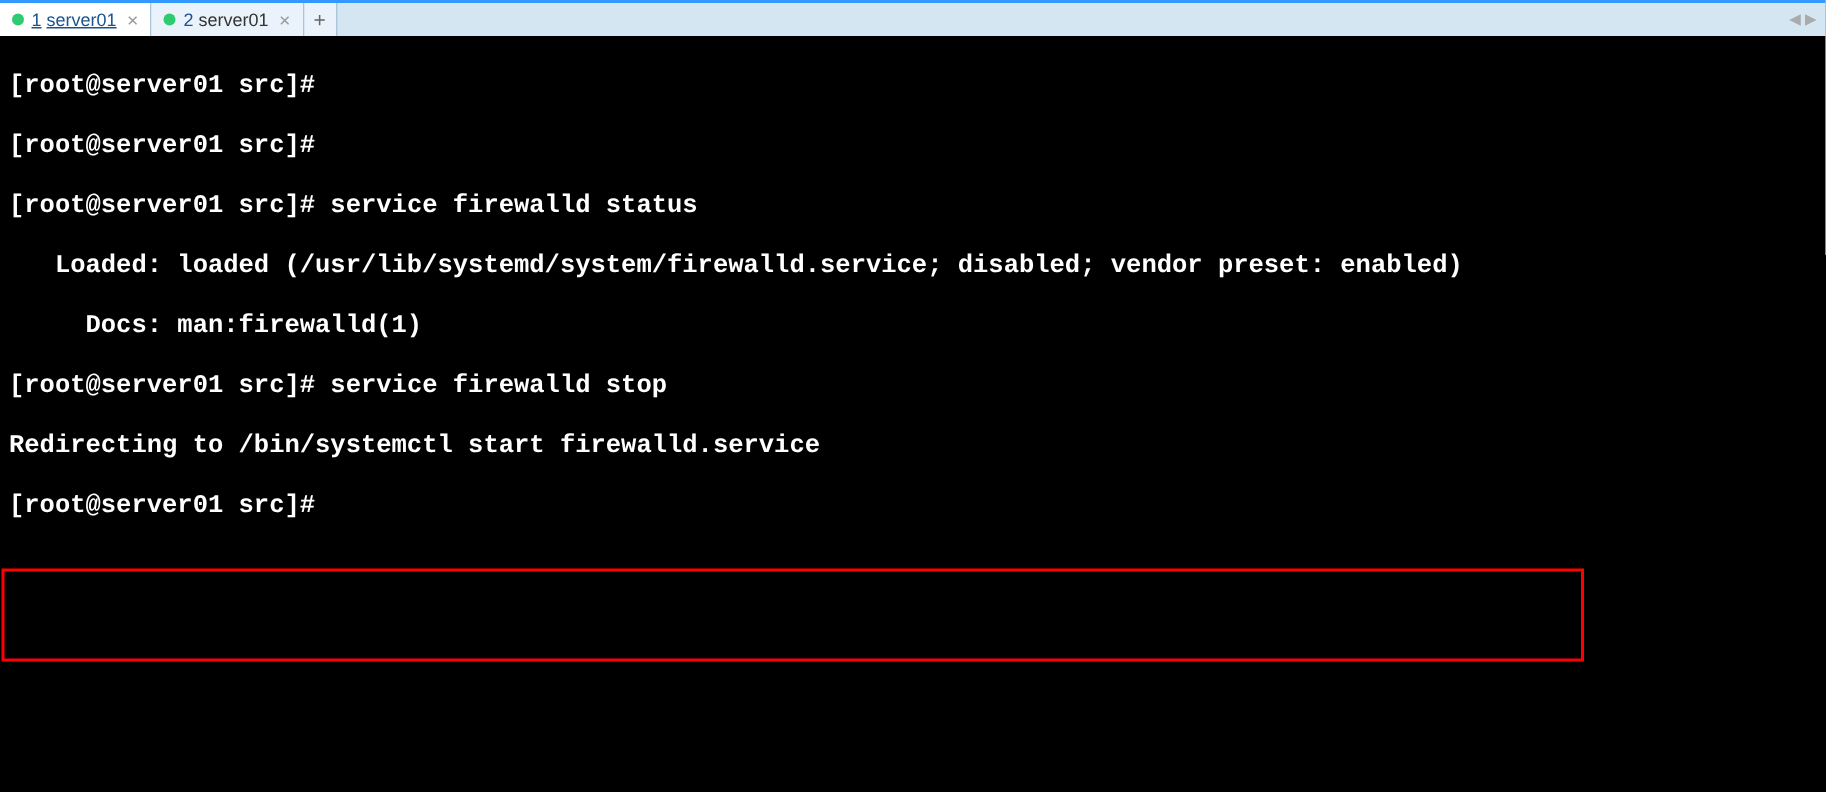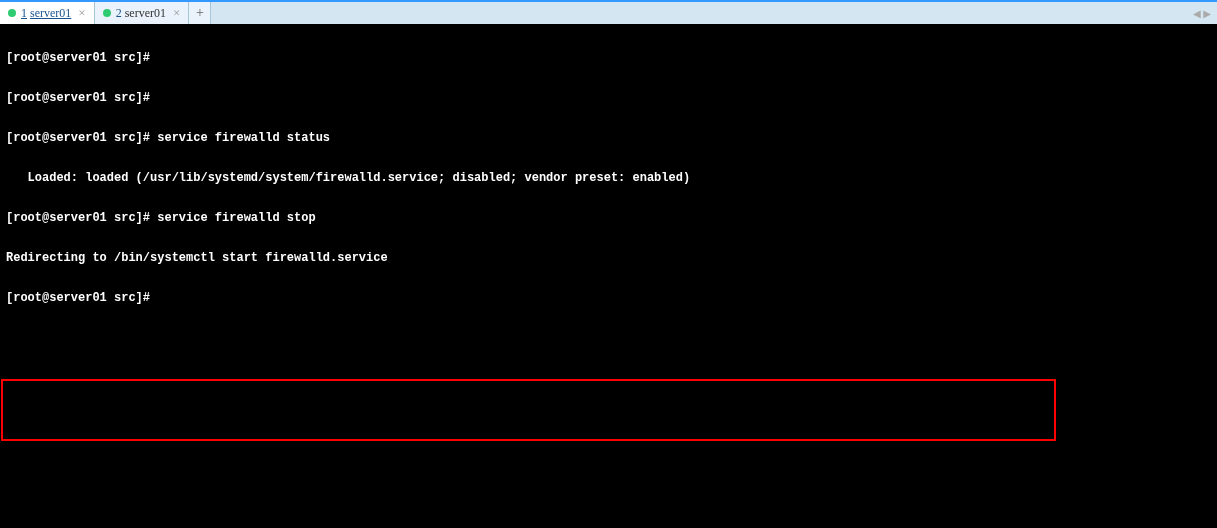--- a/index.html
+++ b/index.html
@@ -3,21 +3,21 @@
 <meta charset="utf-8">
 <style>
   * { margin: 0; padding: 0; box-sizing: border-box; }
   html, body { width: 1217px; height: 528px; overflow: hidden; font-family: Consolas, "Courier New", monospace; background: #f0f0f0; }
   .tab-bar {
     height: 24px;
     background: #d4e6f1;
     border-top: 2px solid #3399ff;
     display: flex;
     align-items: stretch;
-    font-family: Liberation Serif, serif;
+    font-family: Liberation Sans, sans-serif;
     font-size: 12px;
     position: relative;
     text-align: center;
   }
   .tab {
     display: flex;
     align-items: center;
     padding: 0 8px 0 8px;
     border-right: 1px solid #a9c5d8;
     background: #eaf3fb;
@@ -48,21 +48,21 @@
     margin-left: auto;
     display: flex; align-items: center; gap: 4px;
     padding-right: 6px; color: #aaa; font-size: 10px;
   }
   .terminal {
     background: #000;
     color: #fff;
     width: 100%;
     height: 504px;
     padding: 4px 6px;
-    font-size: 12px;
+    font-size: 17px;
     line-height: 20px;
     white-space: pre;
     font-weight: bold;
     position: relative;
     overflow: hidden;
   }
   .line { display: block; height: 20px; }
   .bullet { color: #bbb; }
   .red-box {
     position: absolute;
@@ -88,20 +88,21 @@
   </div>
   <div class="add-tab">+</div>
   <div class="tab-arrows">◀ ▶</div>
 </div>
 
 <div class="terminal">
 <span class="line">[root@server01 src]#</span>
 <span class="line">[root@server01 src]#</span>
 <span class="line"><span>[root@server01 src]#</span><span> service firewalld status</span></span>
 <span class="line">   Loaded: loaded (/usr/lib/systemd/system/firewalld.service; disabled; vendor preset: enabled)</span>
+<span class="line">     Docs: man:firewalld(1)</span>
 <span class="line"><span>[root@server01 src]#</span><span> service firewalld stop</span></span>
 <span class="line">Redirecting to /bin/systemctl start firewalld.service</span>
 <span class="line">[root@server01 src]#</span>
 
 
 
 
 
 
 

